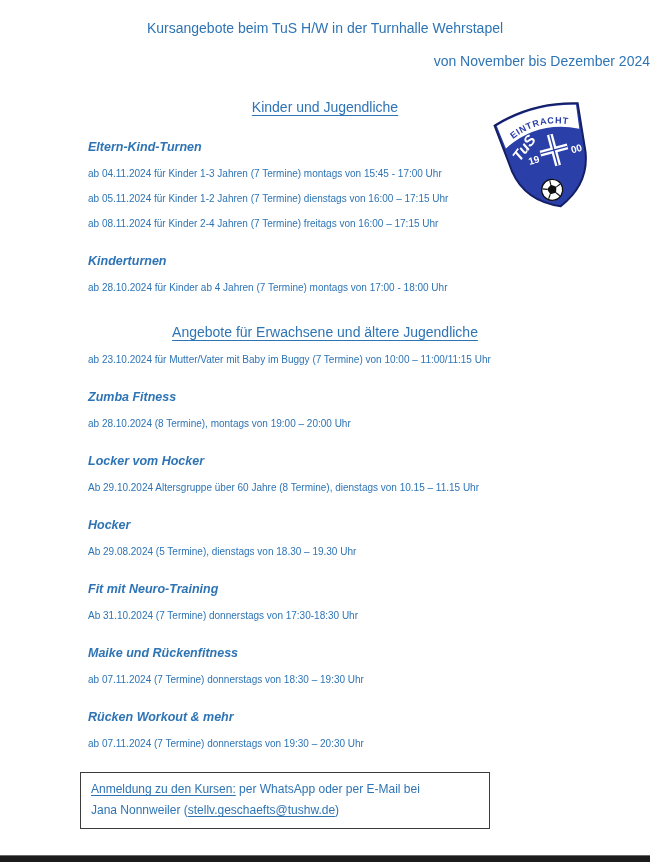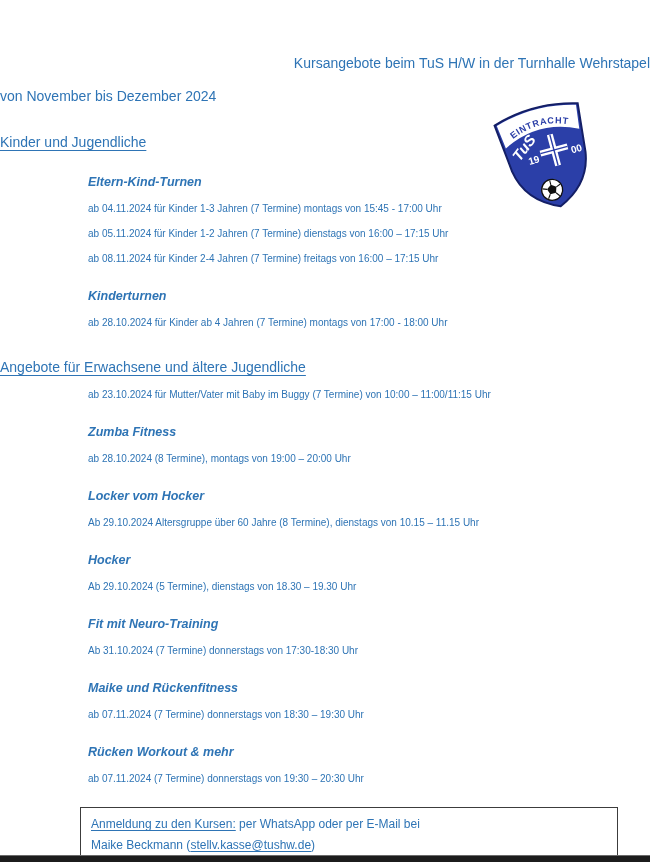--- a/index.html
+++ b/index.html
@@ -5,39 +5,39 @@
   * { margin:0; padding:0; box-sizing:border-box; }
   html,body { background:#ffffff; }
   .page {
     position:relative;
     width:650px; height:862px;
     background:#ffffff;
     font-family:"Liberation Sans", sans-serif;
     color:#2e74b5;
     overflow:hidden;
   }
-  .title-1 { padding-top:55px; text-align:right; font-size:14px; line-height:16px; }
-  .title-2 { margin-top:17px; text-align:left; font-size:14px; line-height:16px; }
+  .title-1 { padding-top:20px; text-align:center; font-size:14px; line-height:16px; }
+  .title-2 { margin-top:17px; text-align:right; font-size:14px; line-height:16px; }
   .section-heading {
-    margin-top:30px; 
+    margin-top:30px; text-align:center;
     font-size:14px; line-height:17px;
     text-decoration:underline; text-underline-offset:3px;
   }
   .course-name {
     margin:24px 40px 0 88px;
     font-size:12.5px; line-height:15px;
     font-weight:bold; font-style:italic;
   }
   .course-line {
     margin:12px 30px 0 88px;
     font-size:10px; line-height:13px;
   }
   .footer-box {
     margin:22px 0 0 80px;
-    width:538px;
+    width:410px;
     border:1px solid #3c3c3c;
     padding:8px 10px 9px 10px;
     font-size:12px; line-height:17px;
   }
   .footer-line { margin-top:4px; }
   .footer-line:first-child { margin-top:0; }
   .u { text-decoration:underline; text-underline-offset:2px; }
   .email-link { color:#2e74b5; text-decoration:underline; text-underline-offset:2px; cursor:pointer; }
   .logo {
     position:absolute; left:497px; top:100px;
@@ -99,39 +99,36 @@
 
   <div class="course-line">ab 23.10.2024 für Mutter/Vater mit Baby im Buggy (7 Termine) von 10:00 – 11:00/11:15 Uhr</div>
 
   <div class="course-name">Zumba Fitness</div>
   <div class="course-line">ab 28.10.2024 (8 Termine), montags von 19:00 – 20:00 Uhr</div>
 
   <div class="course-name">Locker vom Hocker</div>
   <div class="course-line">Ab 29.10.2024 Altersgruppe über 60 Jahre (8 Termine), dienstags von 10.15 – 11.15 Uhr</div>
 
   <div class="course-name">Hocker</div>
-  <div class="course-line">Ab 29.10.2024 (5 Termine), dienstags von 18.30 – 19.30 Uhr</div>
+  <div class="course-line">Ab 29.08.2024 (5 Termine), dienstags von 18.30 – 19.30 Uhr</div>
 
 
   <div class="course-name">Fit mit Neuro-Training</div>
   <div class="course-line">Ab 31.10.2024 (7 Termine) donnerstags von 17:30-18:30 Uhr</div>
 
   <div class="course-name">Maike und Rückenfitness</div>
   <div class="course-line">ab 07.11.2024 (7 Termine) donnerstags von 18:30 – 19:30 Uhr</div>
 
   <div class="course-name">Rücken Workout &amp; mehr</div>
   <div class="course-line">ab 07.11.2024 (7 Termine) donnerstags von 19:30 – 20:30 Uhr</div>
 
   <div class="footer-box">
     <div class="footer-line">
       <span class="u">Anmeldung zu den Kursen:</span><span> per WhatsApp oder per E-Mail bei</span>
     </div>
     <div class="footer-line">
-      <span>Maike Beckmann (</span><span class="email-link">stellv.kasse@tushw.de</span><span>)</span>
-    </div>
-    <div class="footer-line">
       <span>Jana Nonnweiler (</span><span class="email-link">stellv.geschaefts@tushw.de</span><span>)</span>
     </div>
   </div>
 
   <div class="bottom-edge"></div>
 
 </div>
 
 </body></html>

